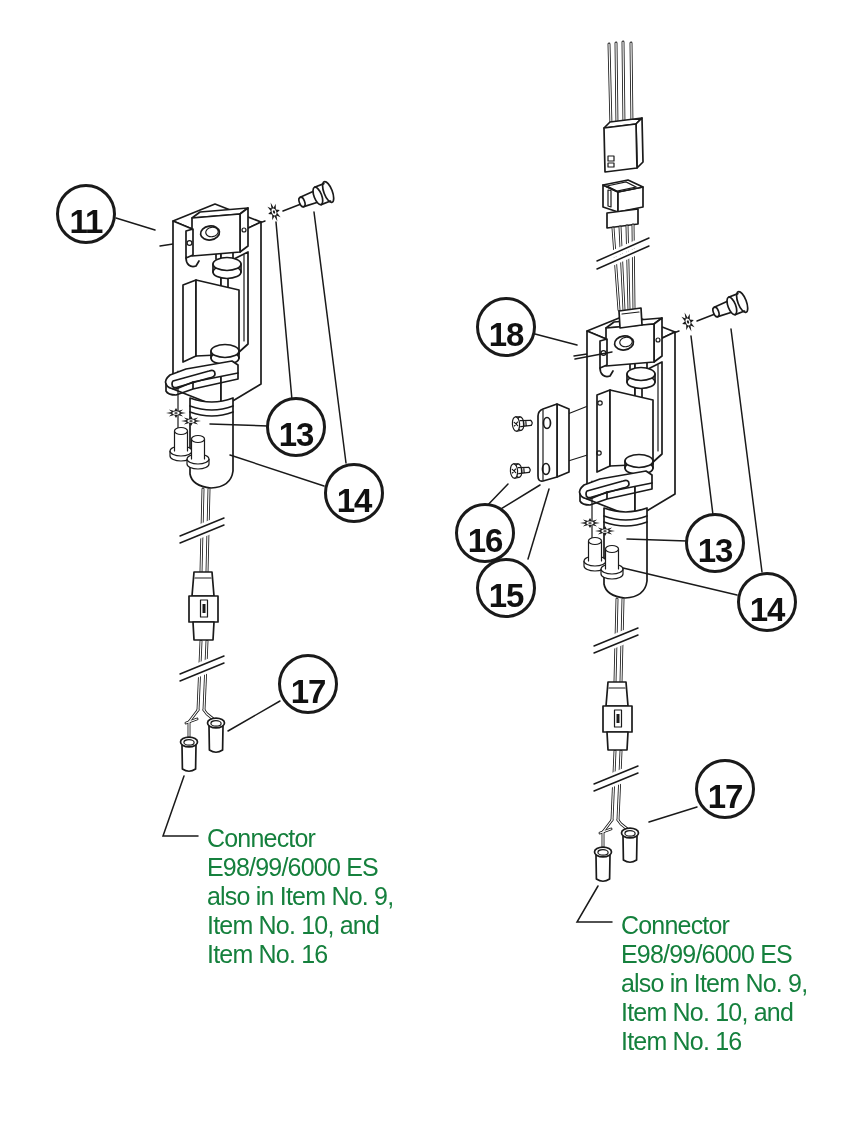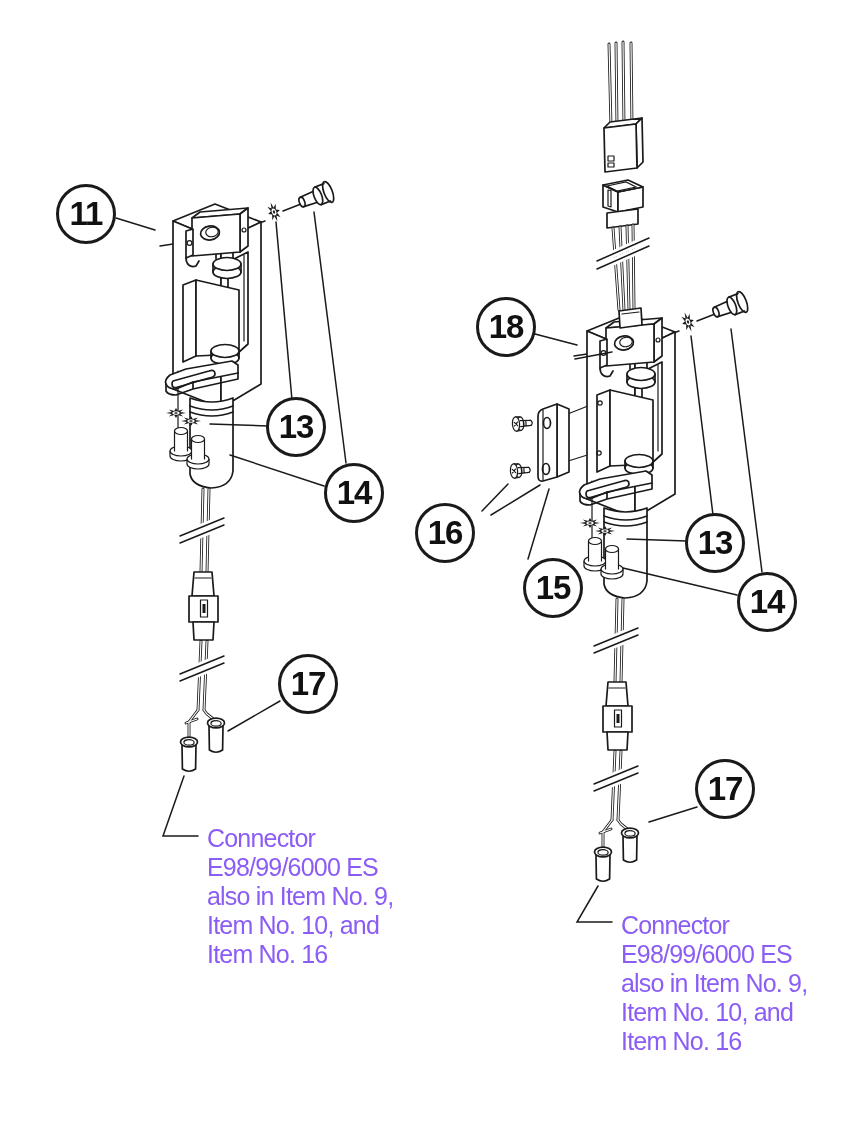--- a/index.html
+++ b/index.html
@@ -11,24 +11,24 @@
   .fw2{fill:#ffffff;stroke:#1a1a1a;stroke-width:1.2;stroke-linejoin:round;}
   .ol{fill:none;stroke:#1a1a1a;stroke-width:1.7;stroke-linejoin:round;stroke-linecap:round;}
   .thin{fill:none;stroke:#1a1a1a;stroke-width:1.2;stroke-linecap:round;}
   .ld{fill:none;stroke:#1a1a1a;stroke-width:1.5;stroke-linecap:round;}
   .wb{fill:none;stroke:#1a1a1a;stroke-width:2.9;stroke-linecap:round;}
   .ww{fill:none;stroke:#ffffff;stroke-width:1.2;stroke-linecap:round;}
   .halo{fill:none;stroke:#ffffff;stroke-width:7;stroke-linecap:round;}
   
   .callout{position:absolute;width:60px;height:60px;box-sizing:border-box;
            border:3px solid #1a1a1a;border-radius:50%;background:#fff;
-           display:flex;align-items:center;justify-content:center;
+           display:flex;align-items:flex-end;justify-content:center;
            font-weight:bold;font-size:33px;letter-spacing:-1px;color:#111;}
   
-  .note{position:absolute;font-size:25px;line-height:29px;letter-spacing:-0.8px;color:#8b5cf6;}
+  .note{position:absolute;font-size:25px;line-height:29px;letter-spacing:-0.8px;color:#15803d;}
 </style>
 </head>
 <body>
 
 <div class="stage">
 
 <svg width="849" height="1138" viewBox="0 0 849 1138">
   <defs>
 
     <g id="washer">
@@ -259,24 +259,24 @@
     </div>
 <div class="callout" style="left:324px;top:463px">
       <span>14</span>
     </div>
 <div class="callout" style="left:278px;top:654px">
       <span>17</span>
     </div>
 <div class="callout" style="left:476px;top:297px">
       <span>18</span>
     </div>
-<div class="callout" style="left:415px;top:503px">
+<div class="callout" style="left:455px;top:503px">
       <span>16</span>
     </div>
-<div class="callout" style="left:523px;top:558px">
+<div class="callout" style="left:476px;top:558px">
       <span>15</span>
     </div>
 <div class="callout" style="left:685px;top:513px">
       <span>13</span>
     </div>
 <div class="callout" style="left:737px;top:572px">
       <span>14</span>
     </div>
 <div class="callout" style="left:695px;top:759px">
       <span>17</span>

